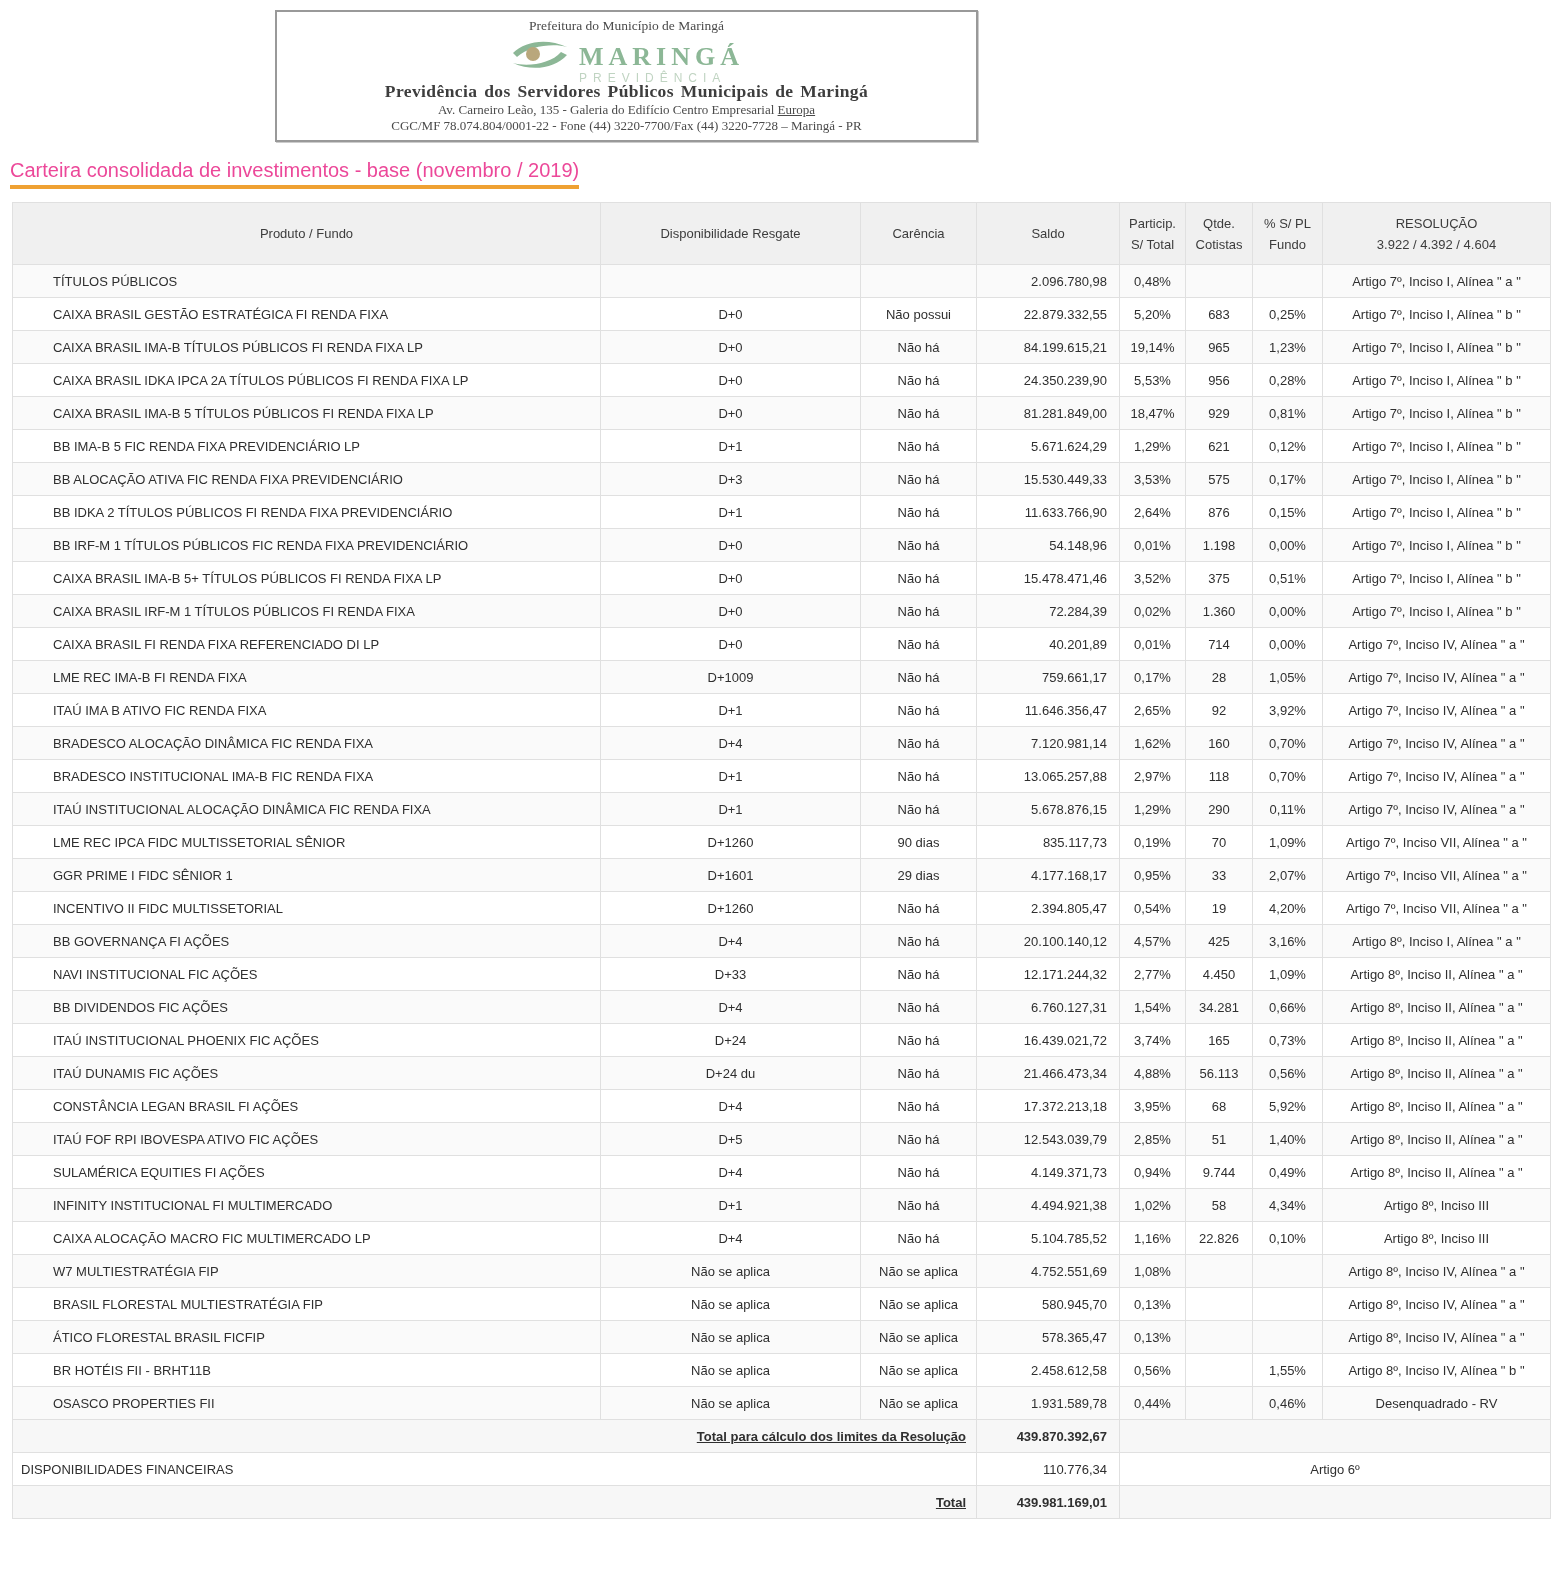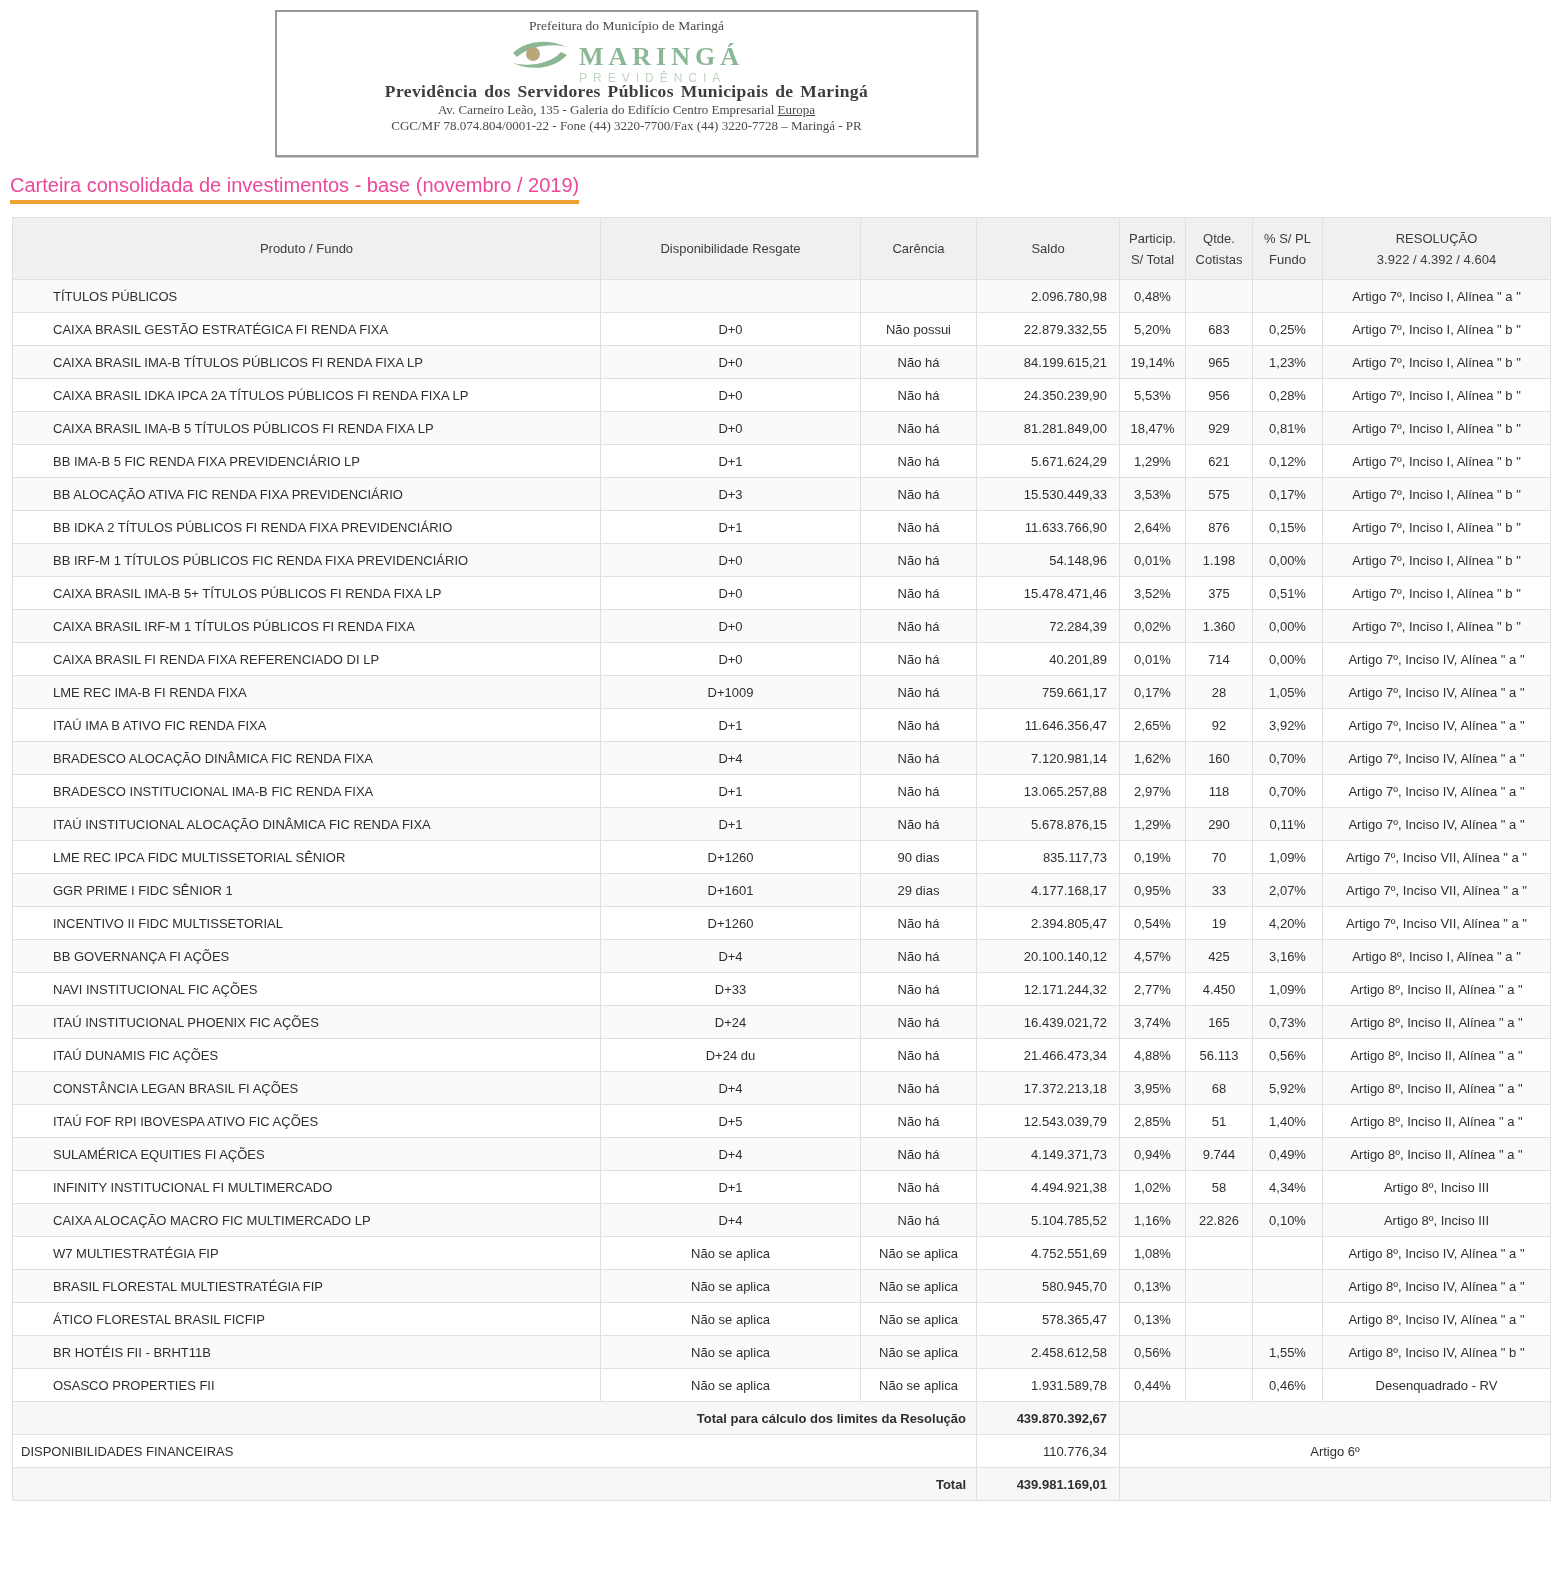--- a/index.html
+++ b/index.html
@@ -13,21 +13,21 @@
     --text:#2f2f2f;
   }
   *{box-sizing:border-box;}
   html,body{margin:0;padding:0;background:#fff;}
   body{width:1558px;font-family:"Liberation Sans",sans-serif;color:var(--text);}
 
   
   .letterhead{
     margin:10px 0 0 275px;width:703px;min-height:118px;
     border:2px solid #999;box-shadow:1px 1px 0 #ccc;
-    text-align:center;padding:5px 4px 21px 4px;
+    text-align:center;padding:5px 4px 6px 4px;
     font-family:"Liberation Serif",serif;color:#4a4a4a;background:#fff;
   }
   .lh-line1{font-size:13.5px;line-height:17px;}
   .lh-logo{display:flex;justify-content:center;align-items:center;gap:8px;height:46px;}
   .logo-title{display:block;font-family:"Liberation Serif",serif;font-weight:bold;
     font-size:26px;line-height:26px;letter-spacing:5px;color:var(--logo_green);margin-top:14px;}
   .logo-sub{display:block;font-family:"Liberation Sans",sans-serif;font-size:12px;
     letter-spacing:6px;color:var(--logo_subtitle_green);margin-top:1px;text-align:left;}
   .lh-org{font-weight:bold;font-size:17.5px;line-height:22px;color:#3d3d3d;letter-spacing:.4px;word-spacing:2px;font-family:Liberation Serif, serif;}
   .lh-addr,.lh-cgc{font-size:13px;line-height:16px;}
@@ -50,21 +50,21 @@
   thead th{background:var(--header_bg);height:62px;font-weight:normal;color:#3c3c3c;
     text-align:center;vertical-align:middle;padding:0 4px;}
   .hl{display:block;line-height:21px;}
   .hl:empty{display:none;}
   tbody td,tfoot td{height:33px;padding:0 8px;}
   tbody tr:nth-child(odd){background:var(--row_alt_bg);}
   .c-produto{text-align:left;padding-left:40px;}
   .c-resgate,.c-carencia,.c-particip,.c-cotistas,.c-pl,.c-resolucao{text-align:center;}
   .c-saldo{text-align:right;padding-right:12px;}
   .f-gray{background:#f7f7f7;}
-  .f-label{text-align:right;font-weight:bold;padding-right:10px;}
+  .f-label{text-align:right;font-weight:bold;padding-right:10px;text-decoration:underline;}
   .f-val{font-weight:bold;}
   .f-left{text-align:left;}
   .f-center{text-align:center;}
 </style>
 </head>
 <body>
 
 
 
 
@@ -350,20 +350,30 @@
         <td class="c-produto">NAVI INSTITUCIONAL FIC AÇÕES</td>
         <td class="c-resgate">D+33</td>
         <td class="c-carencia">Não há</td>
         <td class="c-saldo">12.171.244,32</td>
         <td class="c-particip">2,77%</td>
         <td class="c-cotistas">4.450</td>
         <td class="c-pl">1,09%</td>
         <td class="c-resolucao">Artigo 8º, Inciso II, Alínea " a "</td>
       </tr>
       <tr>
+        <td class="c-produto">BB DIVIDENDOS FIC AÇÕES</td>
+        <td class="c-resgate">D+4</td>
+        <td class="c-carencia">Não há</td>
+        <td class="c-saldo">6.760.127,31</td>
+        <td class="c-particip">1,54%</td>
+        <td class="c-cotistas">34.281</td>
+        <td class="c-pl">0,66%</td>
+        <td class="c-resolucao">Artigo 8º, Inciso II, Alínea " a "</td>
+      </tr>
+      <tr>
         <td class="c-produto">ITAÚ INSTITUCIONAL PHOENIX FIC AÇÕES</td>
         <td class="c-resgate">D+24</td>
         <td class="c-carencia">Não há</td>
         <td class="c-saldo">16.439.021,72</td>
         <td class="c-particip">3,74%</td>
         <td class="c-cotistas">165</td>
         <td class="c-pl">0,73%</td>
         <td class="c-resolucao">Artigo 8º, Inciso II, Alínea " a "</td>
       </tr>
       <tr>

